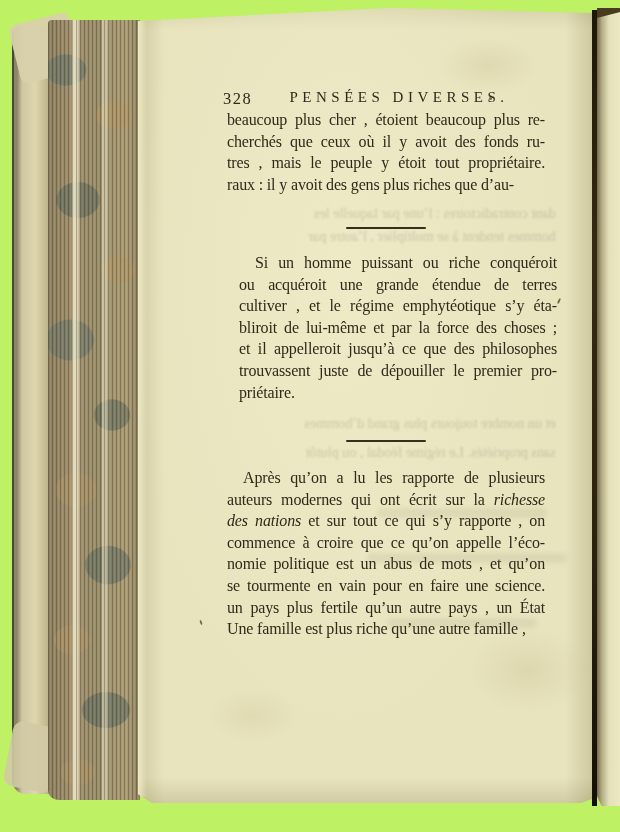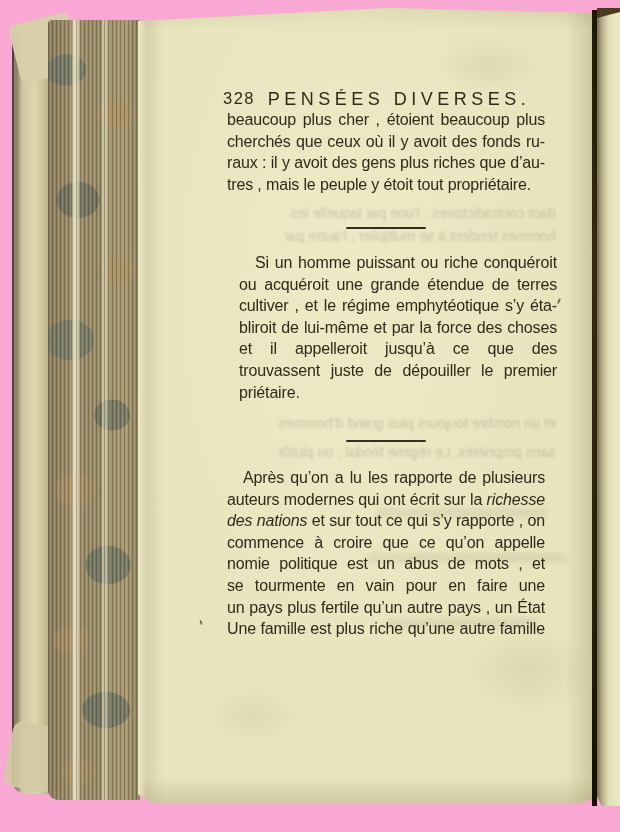--- a/index.html
+++ b/index.html
@@ -1,17 +1,17 @@
 <!DOCTYPE html>
 <html><head>
 <meta charset="utf-8">
 <style>
   html,body{margin:0;padding:0;background:#060605;}
-  .stage{position:relative;width:620px;height:832px;background:#f9a8d4;overflow:hidden;
-         font-family:Liberation Sans, sans-serif;}
+  .stage{position:relative;width:620px;height:832px;background:#bef264;overflow:hidden;
+         font-family:Liberation Serif, serif;}
   
   .fore-edge{position:absolute;left:10px;top:20px;width:130px;height:780px;}
   .edge-strip{position:absolute;left:2px;top:6px;width:42px;height:768px;
     background:linear-gradient(90deg,#4a463a 0 2px,#8d8568 2px 5px,#cfc7a2 10px,#ded6ae 55%,#c3b990 82%,#a89d77 100%);
     border-radius:8px 0 0 14px;}
   .wedge-top{position:absolute;left:4px;top:-2px;width:62px;height:60px;background:#d8d1ab;
     transform:rotate(-14deg);border-radius:8px;opacity:.95;}
   .wedge-bottom{position:absolute;left:-2px;top:704px;width:50px;height:66px;background:#d2caa4;
     transform:rotate(11deg);border-radius:10px;opacity:.9;}
   .marble{position:absolute;left:38px;top:0;width:92px;height:780px;
@@ -42,21 +42,21 @@
       linear-gradient(0deg, rgba(140,130,85,.25) 0, rgba(0,0,0,0) 26px),
       linear-gradient(180deg, rgba(150,140,95,.20) 0, rgba(0,0,0,0) 22px),
       #e8e4be;
     clip-path:polygon(0 13px,55% 0,100% 5px,100% calc(100% - 5px),97% 100%,3% 100%,0 calc(100% - 9px));}
   .page-edge-highlight{position:absolute;left:0;top:10px;width:9px;height:98%;
     background:linear-gradient(90deg,#f2eec8,rgba(242,238,200,0));opacity:.9;}
   
   .column{position:absolute;left:89px;top:0;width:318px;height:100%;color:#2e2a1b;}
   .page-header{position:absolute;top:81px;left:0;width:100%;height:22px;}
   .pagenum{position:absolute;left:-4px;top:0;font-size:16.5px;letter-spacing:1.5px;}
-  .running{display:block;text-align:center;font-size:18px;letter-spacing:4.5px;padding-left:26px;}
+  .running{display:block;text-align:center;font-size:15px;letter-spacing:4.5px;padding-left:26px;}
   .para{position:absolute;left:0;width:100%;font-size:16px;line-height:21.6px;
         letter-spacing:-0.15px;}
   .para .line{height:21.6px;overflow:hidden;text-align:justify;text-align-last:justify;}
   .para .line:last-child{text-align-last:left;}
   .para.indent .line:first-child{text-indent:16px;}
   .p1{top:101px;} .p2{top:244px;margin-left:12px;} .p3{top:459px;}
   .rule{position:absolute;left:50%;margin-left:-40px;width:80px;height:2.4px;
         background:#34301f;border-radius:1px;}
   .r1{top:219px;} .r2{top:432px;}
   
@@ -120,22 +120,22 @@
       <div class="smudge sm3"></div>
 
       <div class="page-header">
         <span class="pagenum">328</span>
         <span class="running">PENSÉES DIVERSES.</span>
       </div>
 
       <div class="para p1">
           <div class="line">beaucoup plus cher , étoient beaucoup plus re-</div>
           <div class="line">cherchés que ceux où il y avoit des fonds ru-</div>
+          <div class="line">tres , mais le peuple y étoit tout propriétaire.</div>
           <div class="line">raux : il y avoit des gens plus riches que d’au-</div>
-          <div class="line">tres , mais le peuple y étoit tout propriétaire.</div>
         </div>
 
       <div class="rule r1"></div>
 
       <div class="para p2 indent">
           <div class="line">Si un homme puissant ou riche conquéroit</div>
           <div class="line">ou acquéroit une grande étendue de terres</div>
           <div class="line">cultiver , et le régime emphytéotique s’y éta-</div>
           <div class="line">bliroit de lui-même et par la force des choses ;</div>
           <div class="line">et il appelleroit jusqu’à ce que des philosophes</div>

